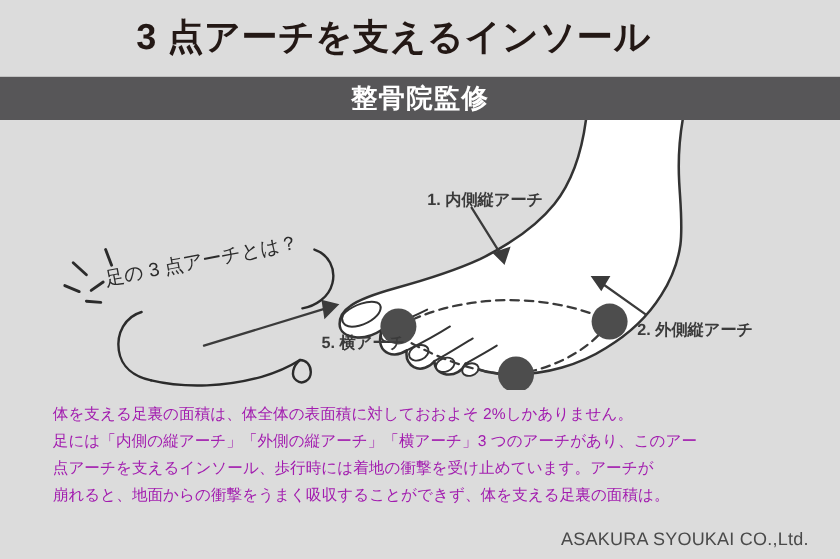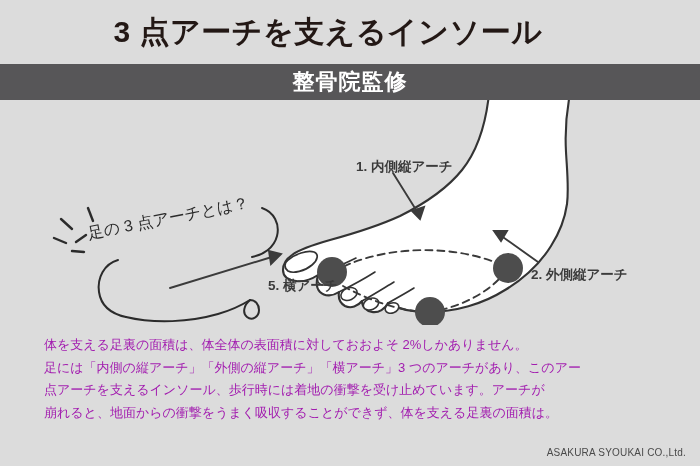--- a/index.html
+++ b/index.html
@@ -103,23 +103,23 @@
     font-size: 13px;
     color: #a21caf;
     line-height: 22.6px;
     letter-spacing: 0px;
   }
   .body-copy div { white-space: nowrap; }
 
   
   .footer {
     position: absolute;
-    right: 14px;
+    right: 26px;
     bottom: 8px;
-    font-size: 10px;
+    font-size: 15px;
     color: #4a4a4a;
     letter-spacing: 0.2px;
     white-space: nowrap;
   }
 </style>
 </head>
 <body>
 
 <div id="poster">
 

